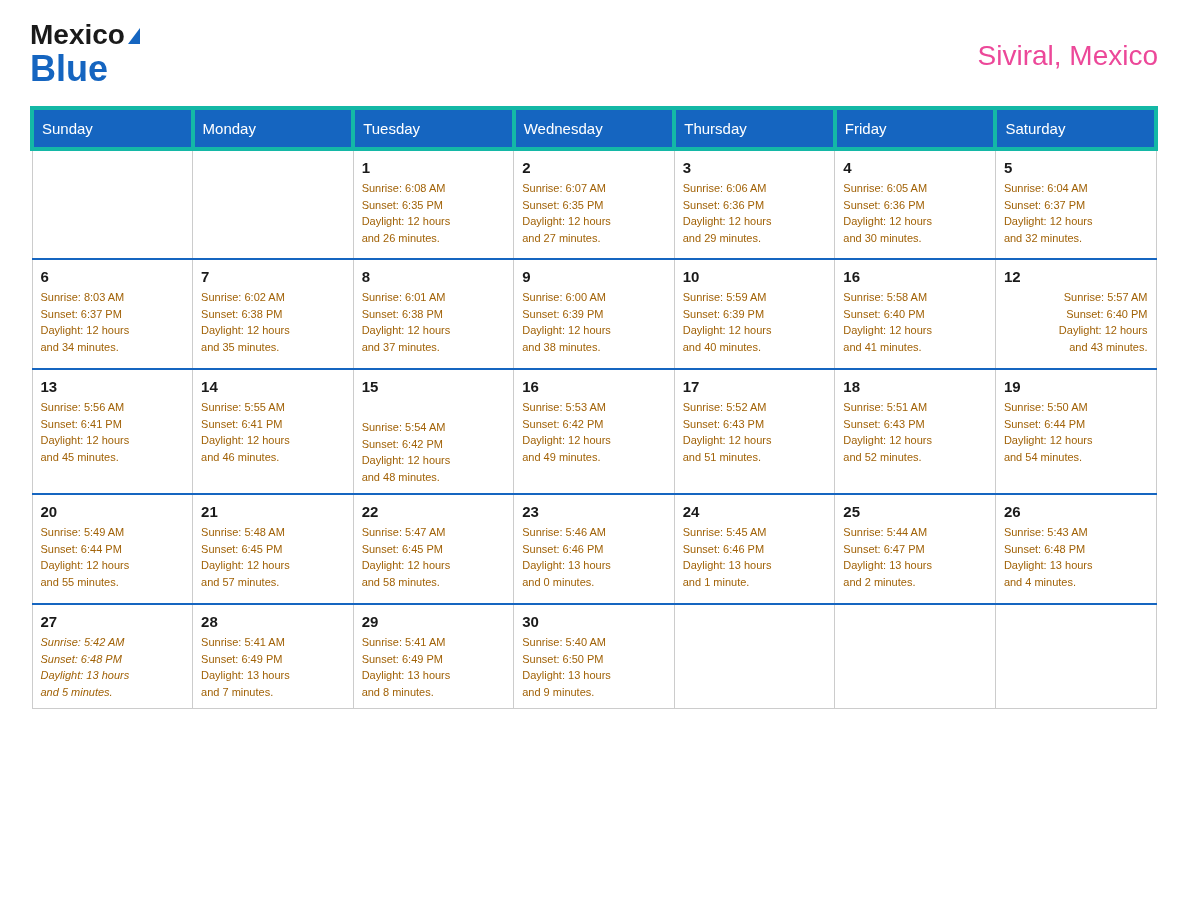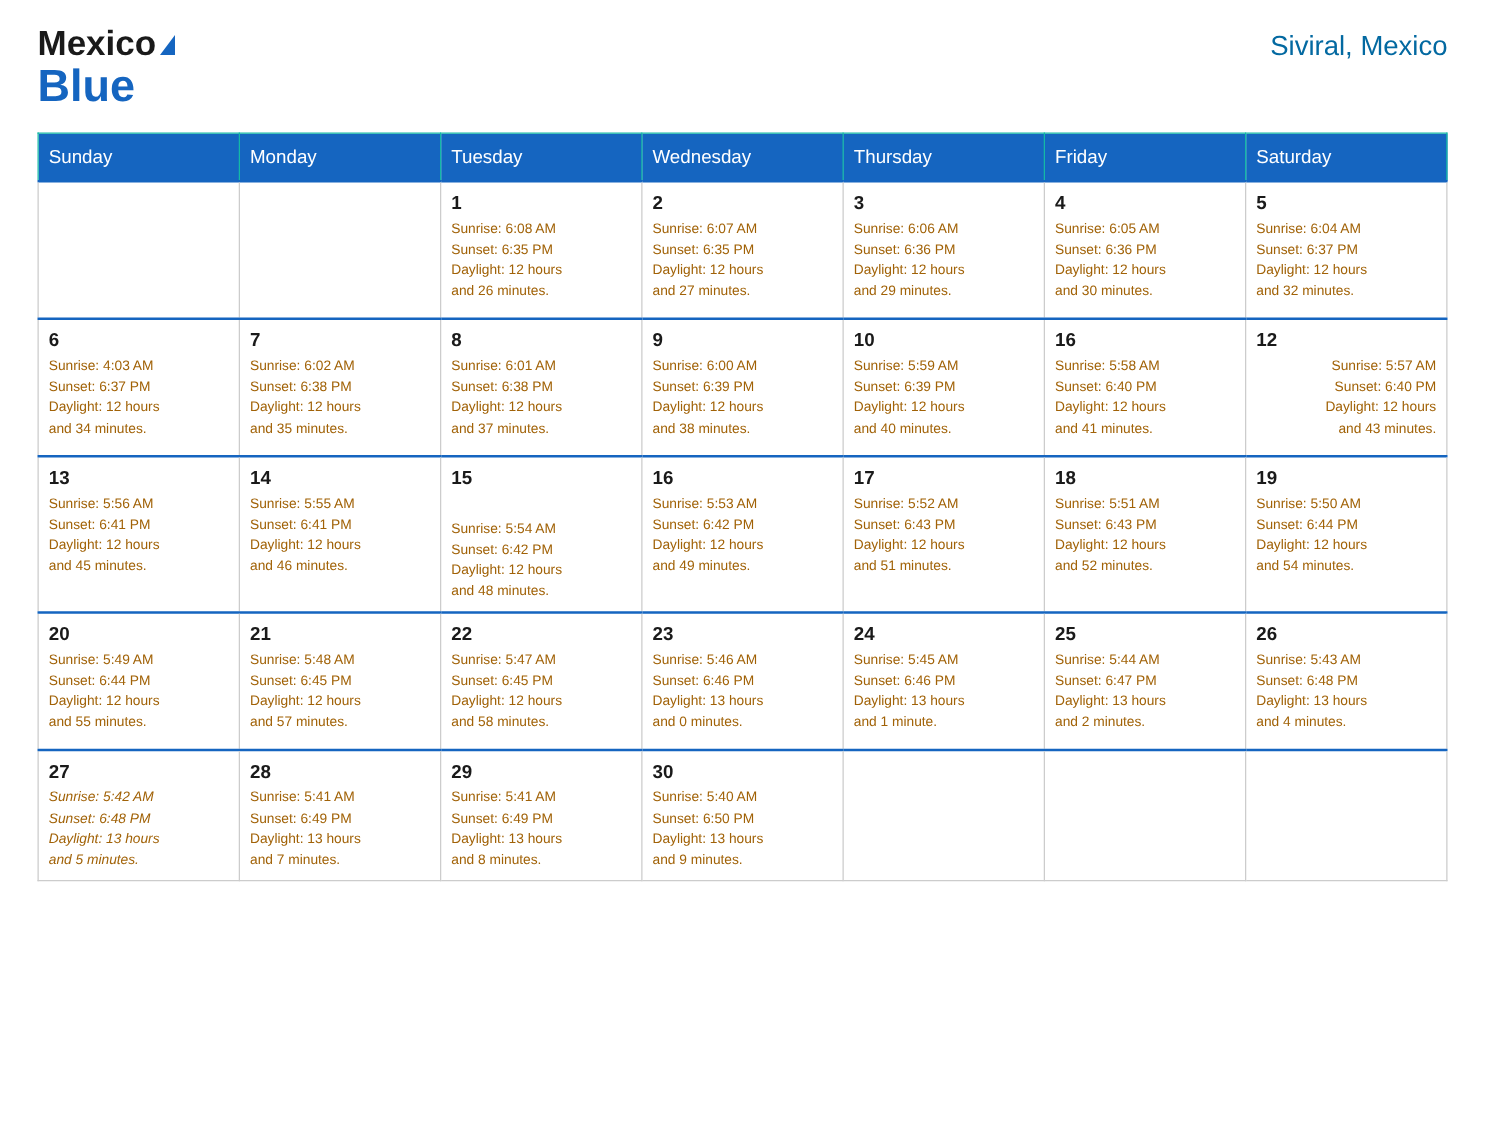--- a/index.html
+++ b/index.html
@@ -34,37 +34,37 @@
     .title-block {
       text-align: right;
     }
     .month-year {
       font-size: 52px;
       font-weight: normal;
       color: #1a1a1a;
       line-height: 1.1;
     }
     .location {
-      font-size: 22px;
-      color: #0369a1;
-      margin-top: 4px;
+      font-size: 28px;
+      color: #ec4899;
+      margin-top: 20px;
     }
     table {
       width: 100%;
       border-collapse: collapse;
       table-layout: fixed;
     }
     thead tr th {
       background-color: #1565c0;
       color: #fff;
       padding: 10px 8px;
       font-size: 15px;
       font-weight: normal;
       text-align: left;
-      border: 1px solid #14b8a6;
+      border: 4px solid #14b8a6;
     }
     tbody tr td {
       vertical-align: top;
       padding: 8px 8px;
       border: 1px solid #ccc;
       border-top: 2px solid #1565c0;
       font-size: 12.5px;
       color: #333;
       height: 110px;
     }
@@ -152,21 +152,21 @@
           <span class="day-num">5</span>
           <div class="day-info" style="white-space: pre-line;">Sunrise: 6:04 AM
 Sunset: 6:37 PM
 Daylight: 12 hours
 and 32 minutes.</div>
         </td>
       </tr>
       <tr>
         <td>
           <span class="day-num">6</span>
-          <div class="day-info" style="white-space: pre-line;">Sunrise: 4:03 AM
+          <div class="day-info" style="white-space: pre-line;">Sunrise: 8:03 AM
 Sunset: 6:37 PM
 Daylight: 12 hours
 and 34 minutes.</div>
         </td>
         <td>
           <span class="day-num">7</span>
           <div class="day-info" style="white-space: pre-line;">Sunrise: 6:02 AM
 Sunset: 6:38 PM
 Daylight: 12 hours
 and 35 minutes.</div>

